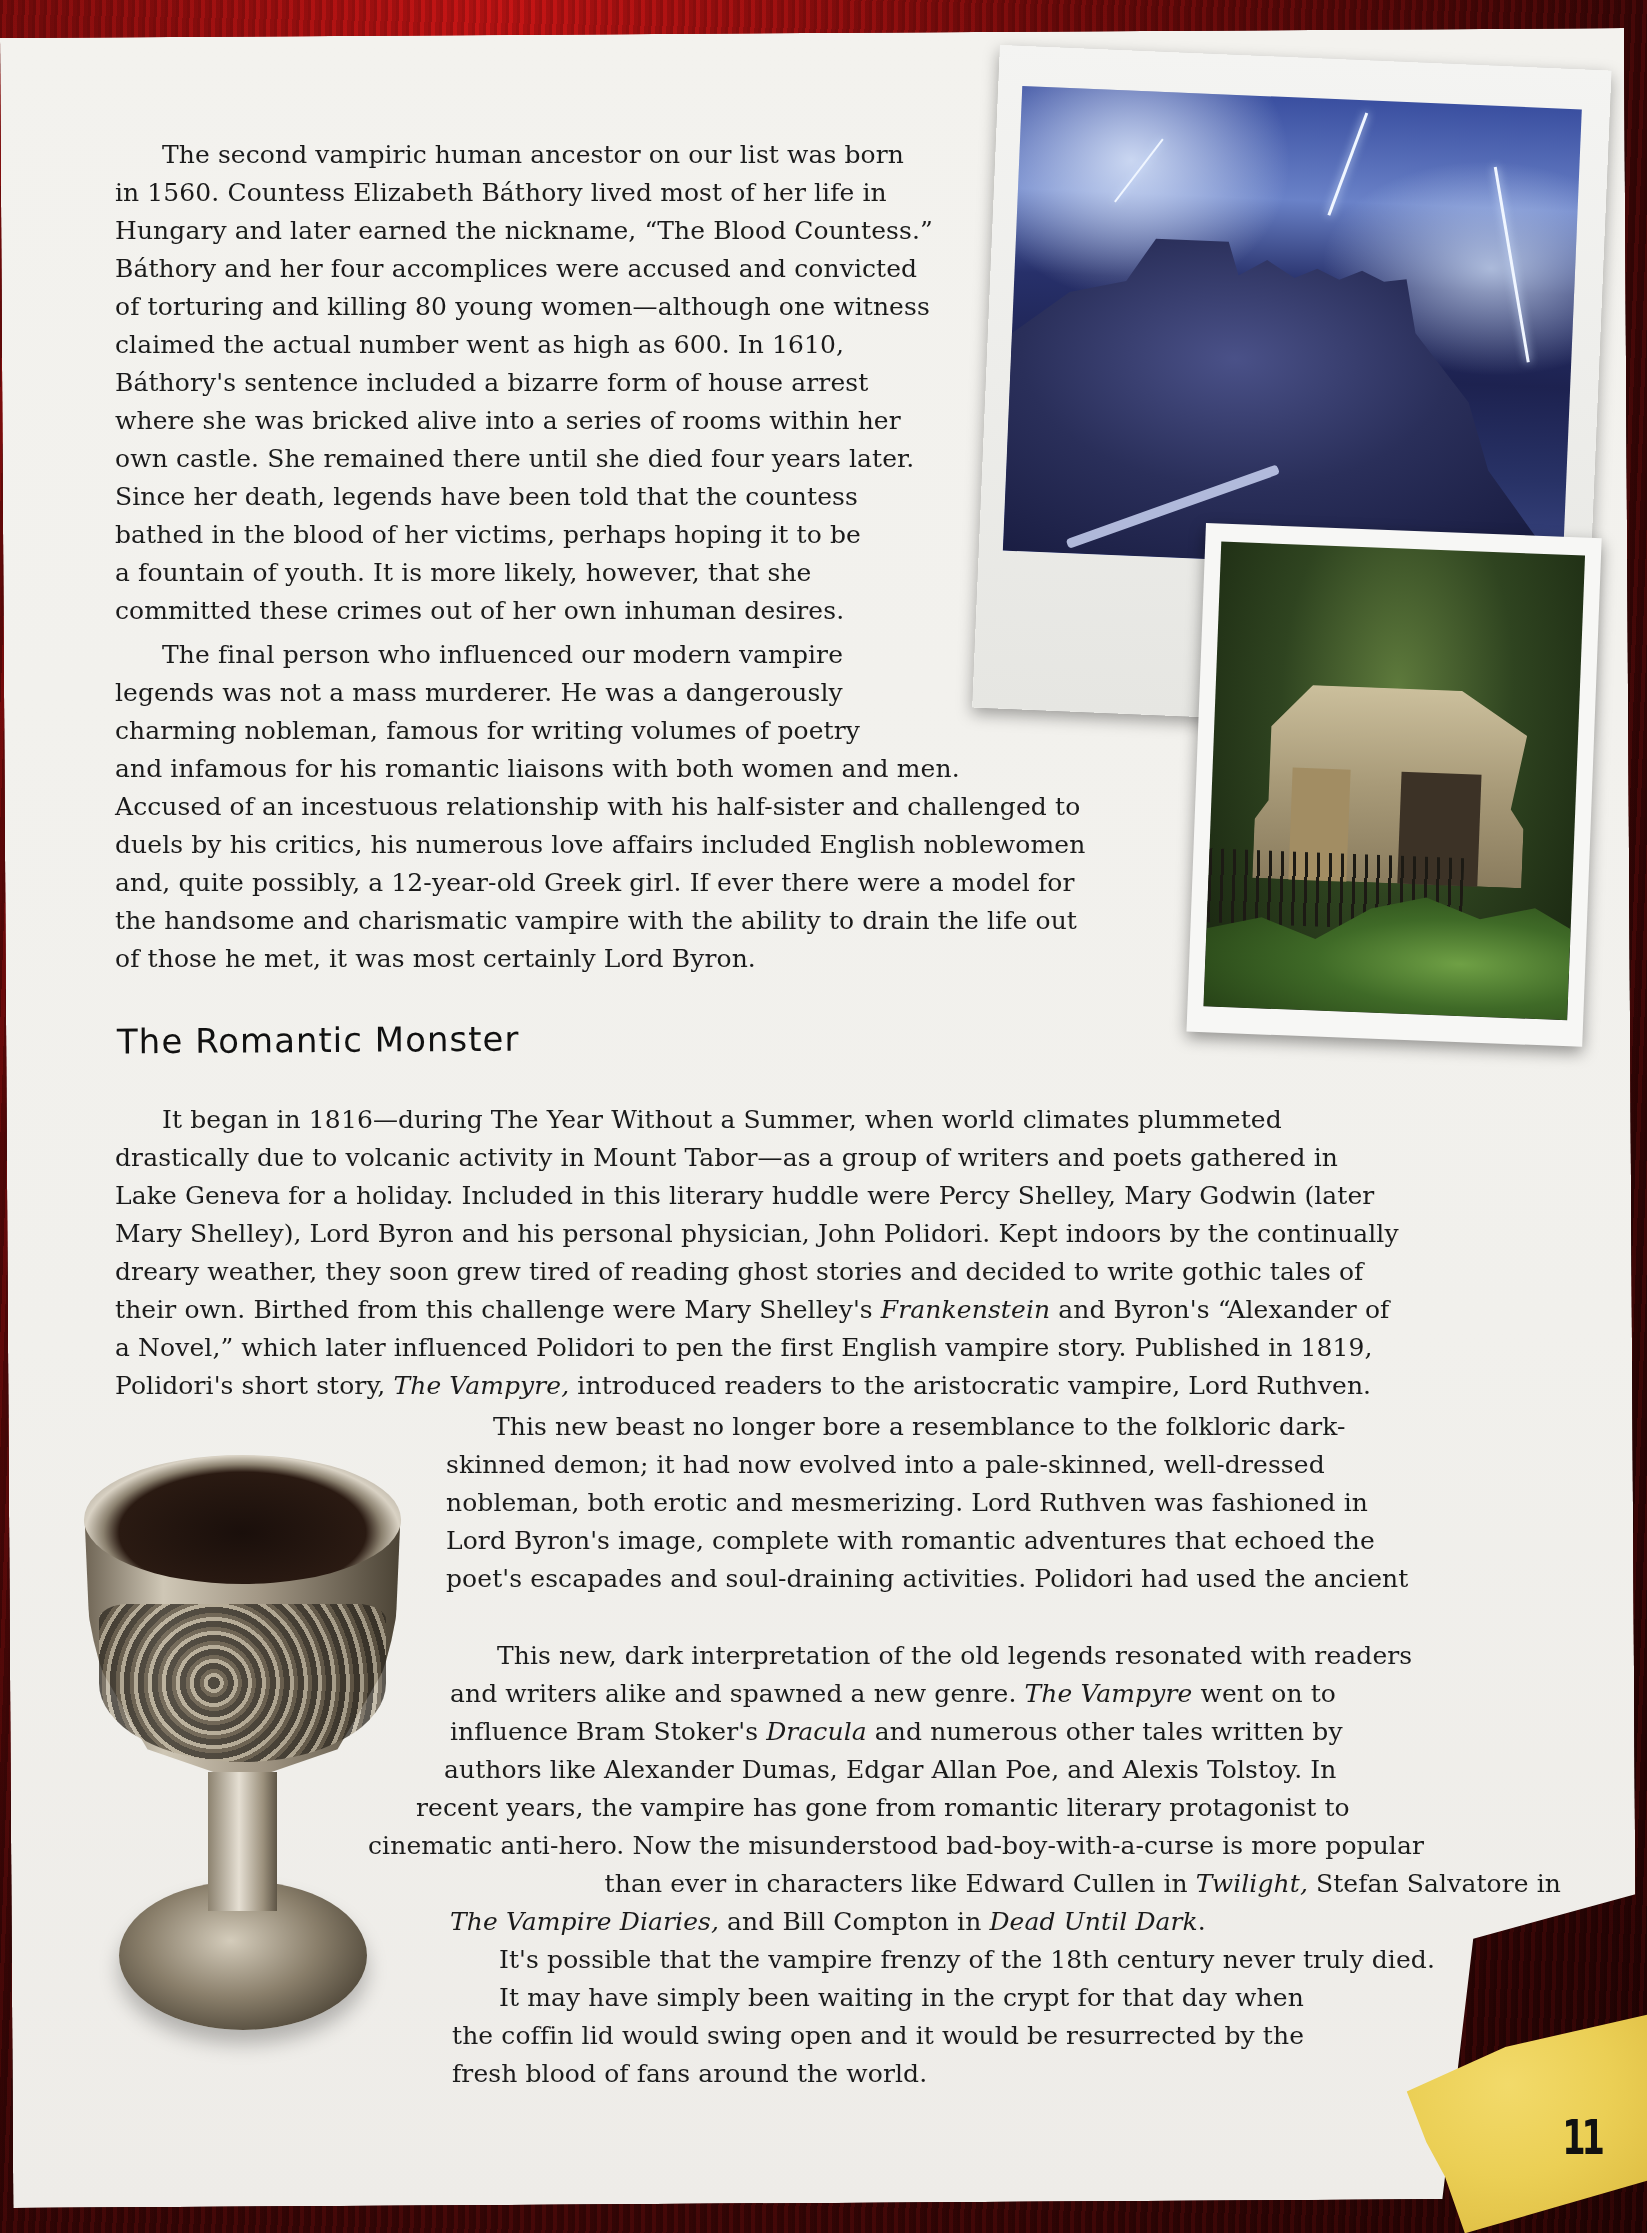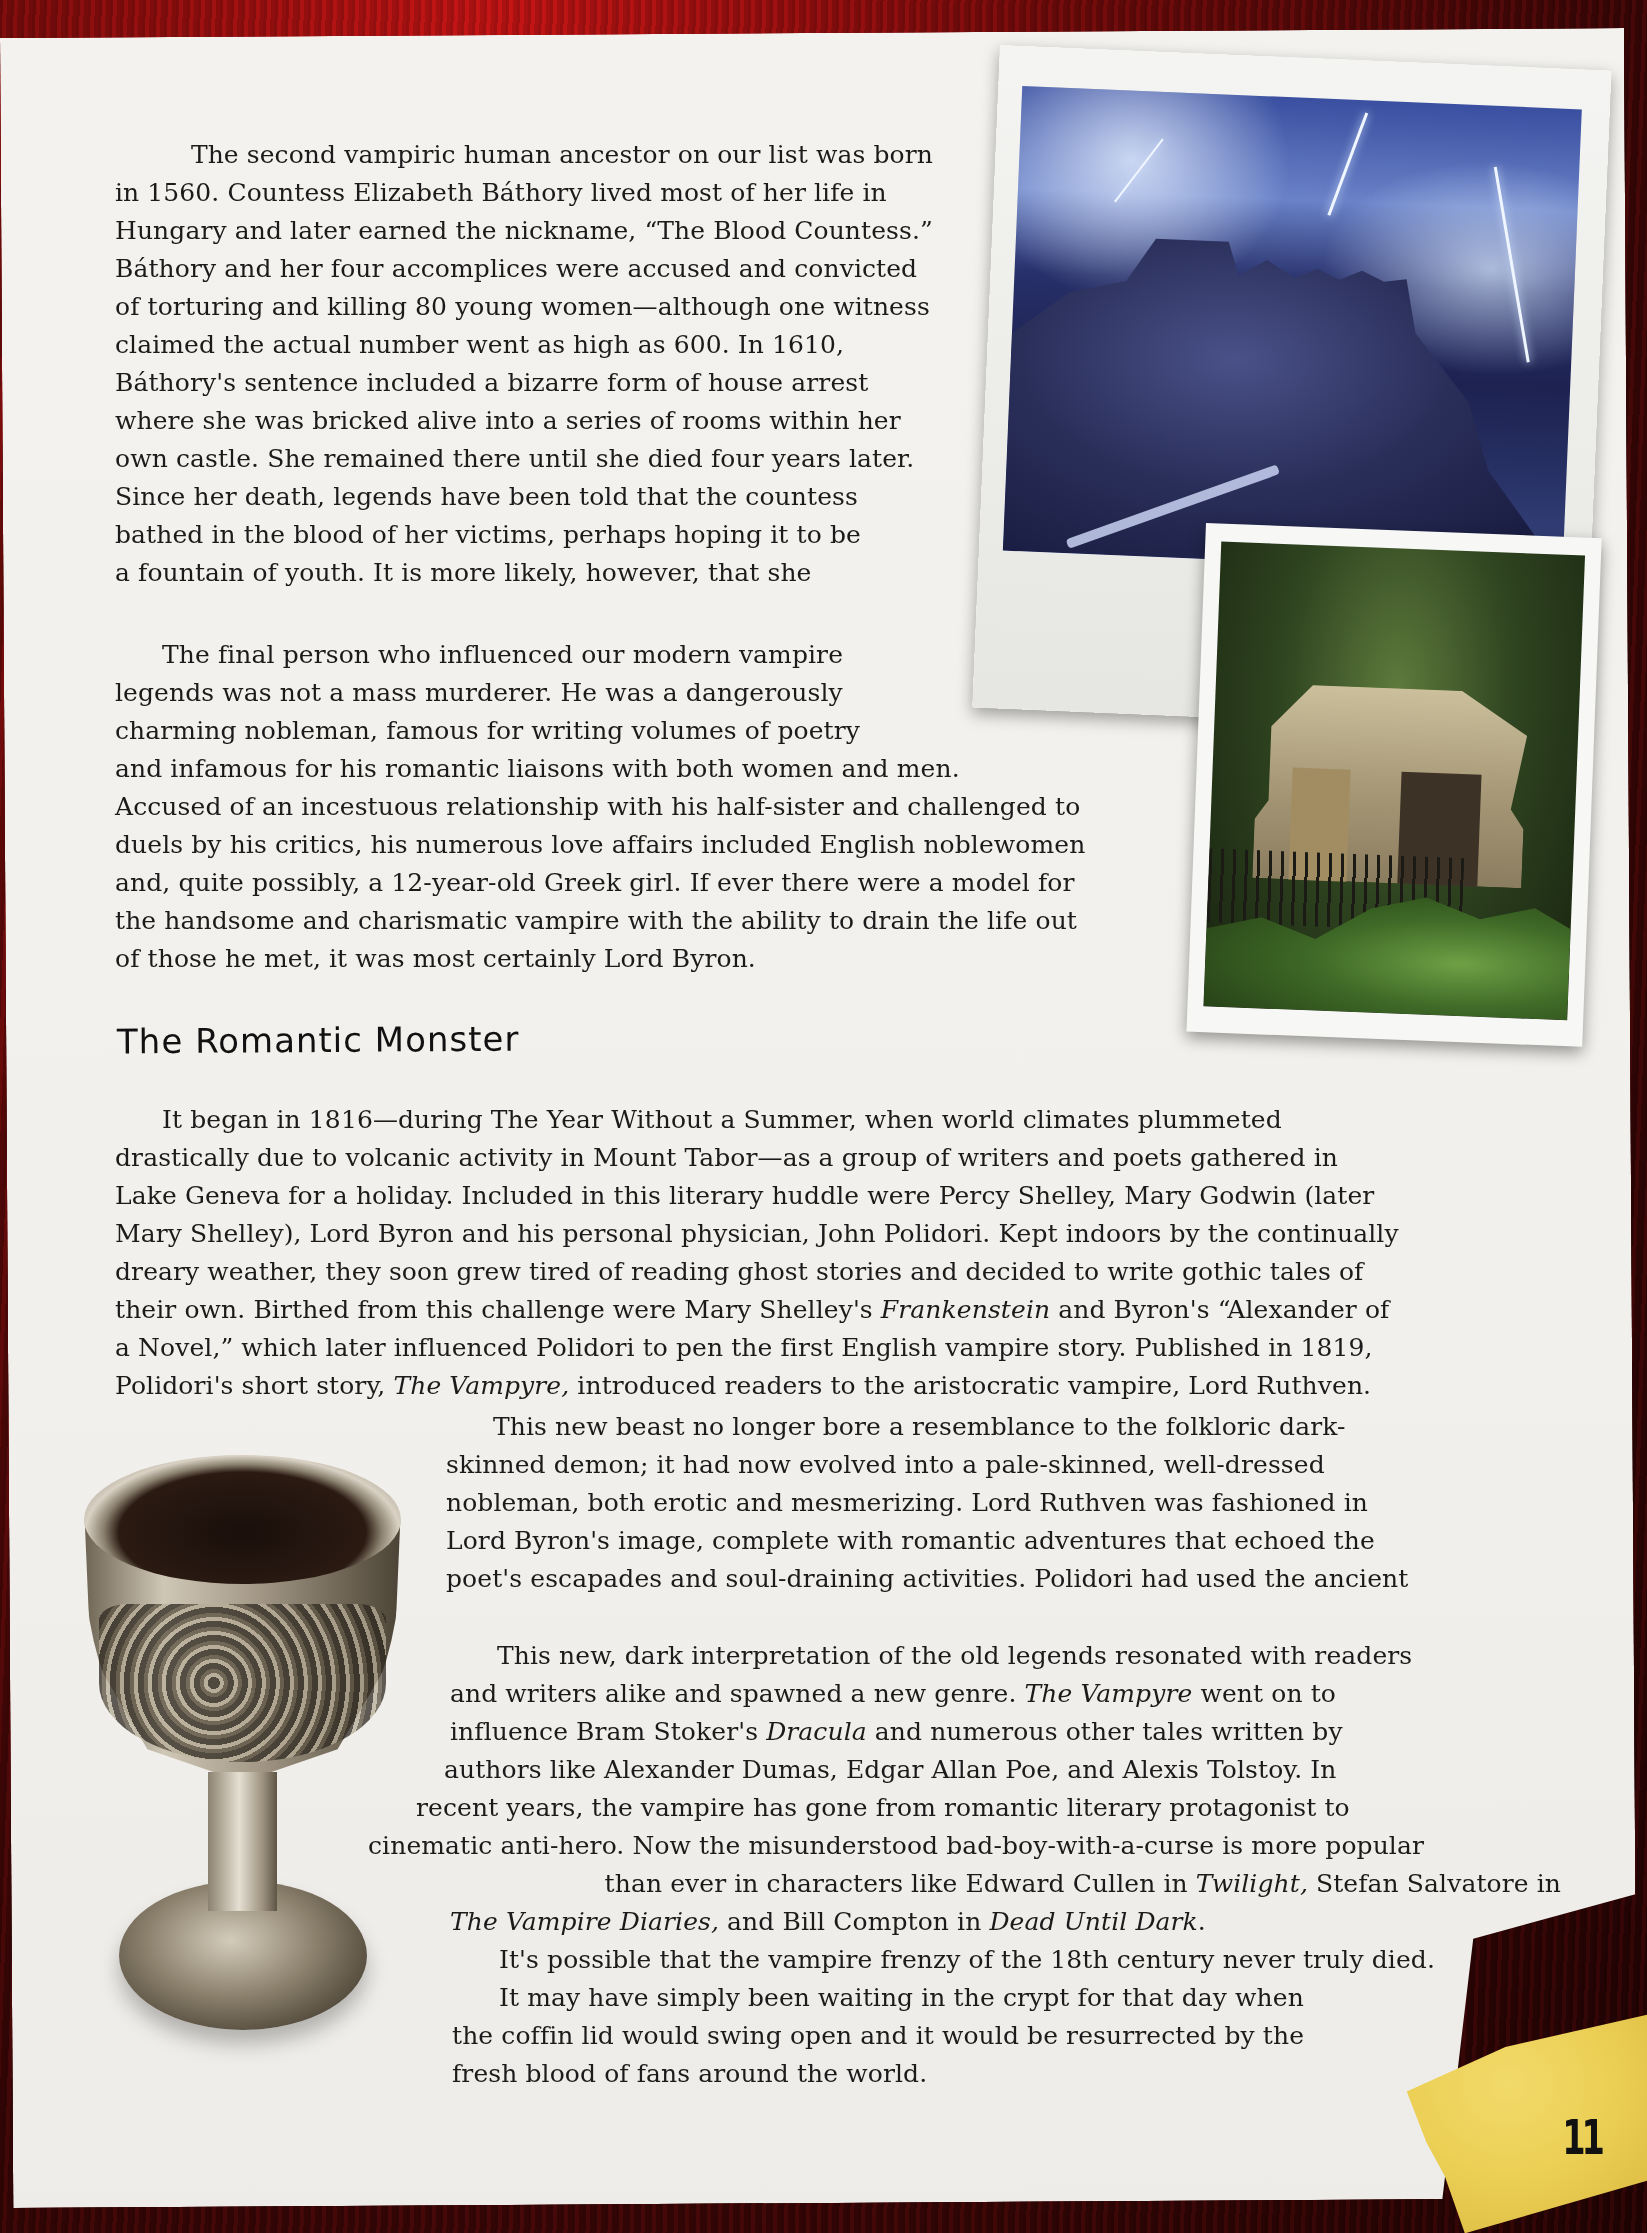--- a/index.html
+++ b/index.html
@@ -126,32 +126,33 @@
   }
 </style>
 </head>
 <body>
 
 <div class="bg-texture"></div>
 
 <div class="page"></div>
 
 <div class="text" style="left:115px; top:136px;">
-  <span class="line" style="padding-left:47px;text-align:right;">The second vampiric human ancestor on our list was born</span>
+  <span class="line" style="padding-left:47px;">The second vampiric human ancestor on our list was born</span>
   <span class="line">in 1560. Countess Elizabeth Báthory lived most of her life in</span>
   <span class="line">Hungary and later earned the nickname, “The Blood Countess.”</span>
   <span class="line">Báthory and her four accomplices were accused and convicted</span>
   <span class="line">of torturing and killing 80 young women—although one witness</span>
   <span class="line">claimed the actual number went as high as 600. In 1610,</span>
   <span class="line">Báthory's sentence included a bizarre form of house arrest</span>
   <span class="line">where she was bricked alive into a series of rooms within her</span>
   <span class="line">own castle. She remained there until she died four years later.</span>
   <span class="line">Since her death, legends have been told that the countess</span>
   <span class="line">bathed in the blood of her victims, perhaps hoping it to be</span>
   <span class="line">a fountain of youth. It is more likely, however, that she</span>
+  <span class="line">committed these crimes out of her own inhuman desires.</span>
 </div>
 
 <div class="text" style="left:115px; top:636px;">
   <span class="line" style="padding-left:47px;">The final person who influenced our modern vampire</span>
   <span class="line">legends was not a mass murderer. He was a dangerously</span>
   <span class="line">charming nobleman, famous for writing volumes of poetry</span>
   <span class="line">and infamous for his romantic liaisons with both women and men.</span>
   <span class="line">Accused of an incestuous relationship with his half-sister and challenged to</span>
   <span class="line">duels by his critics, his numerous love affairs included English noblewomen</span>
   <span class="line">and, quite possibly, a 12-year-old Greek girl. If ever there were a model for</span>

